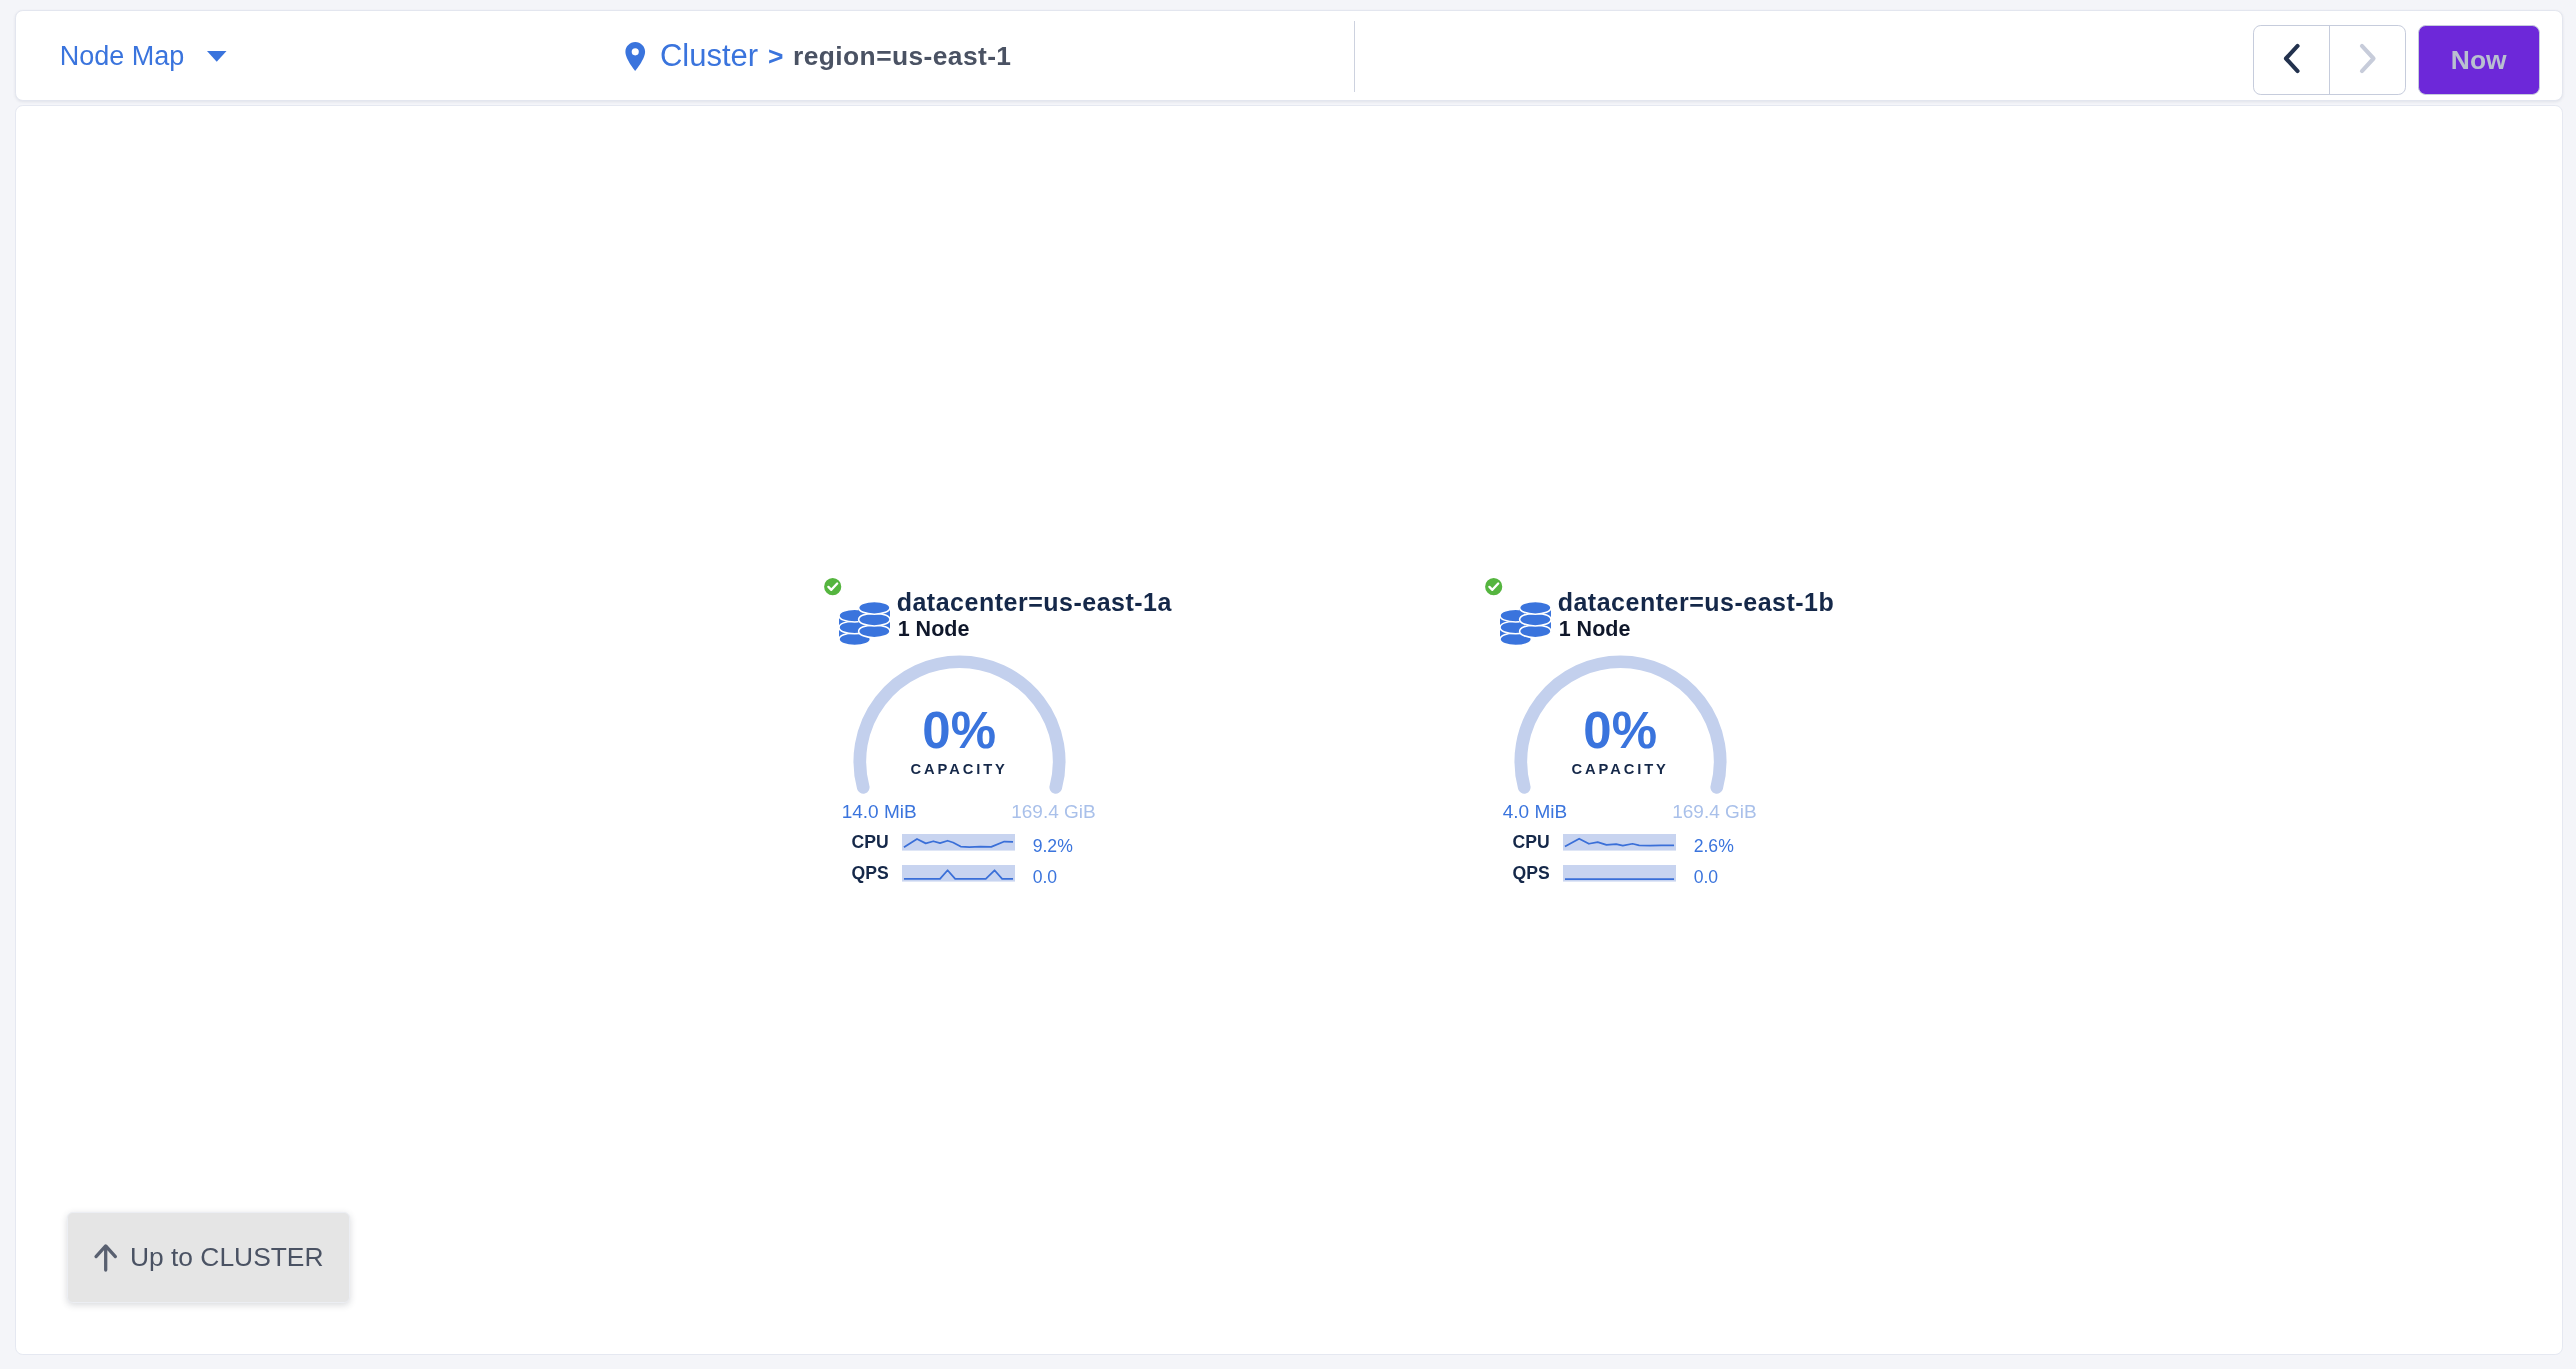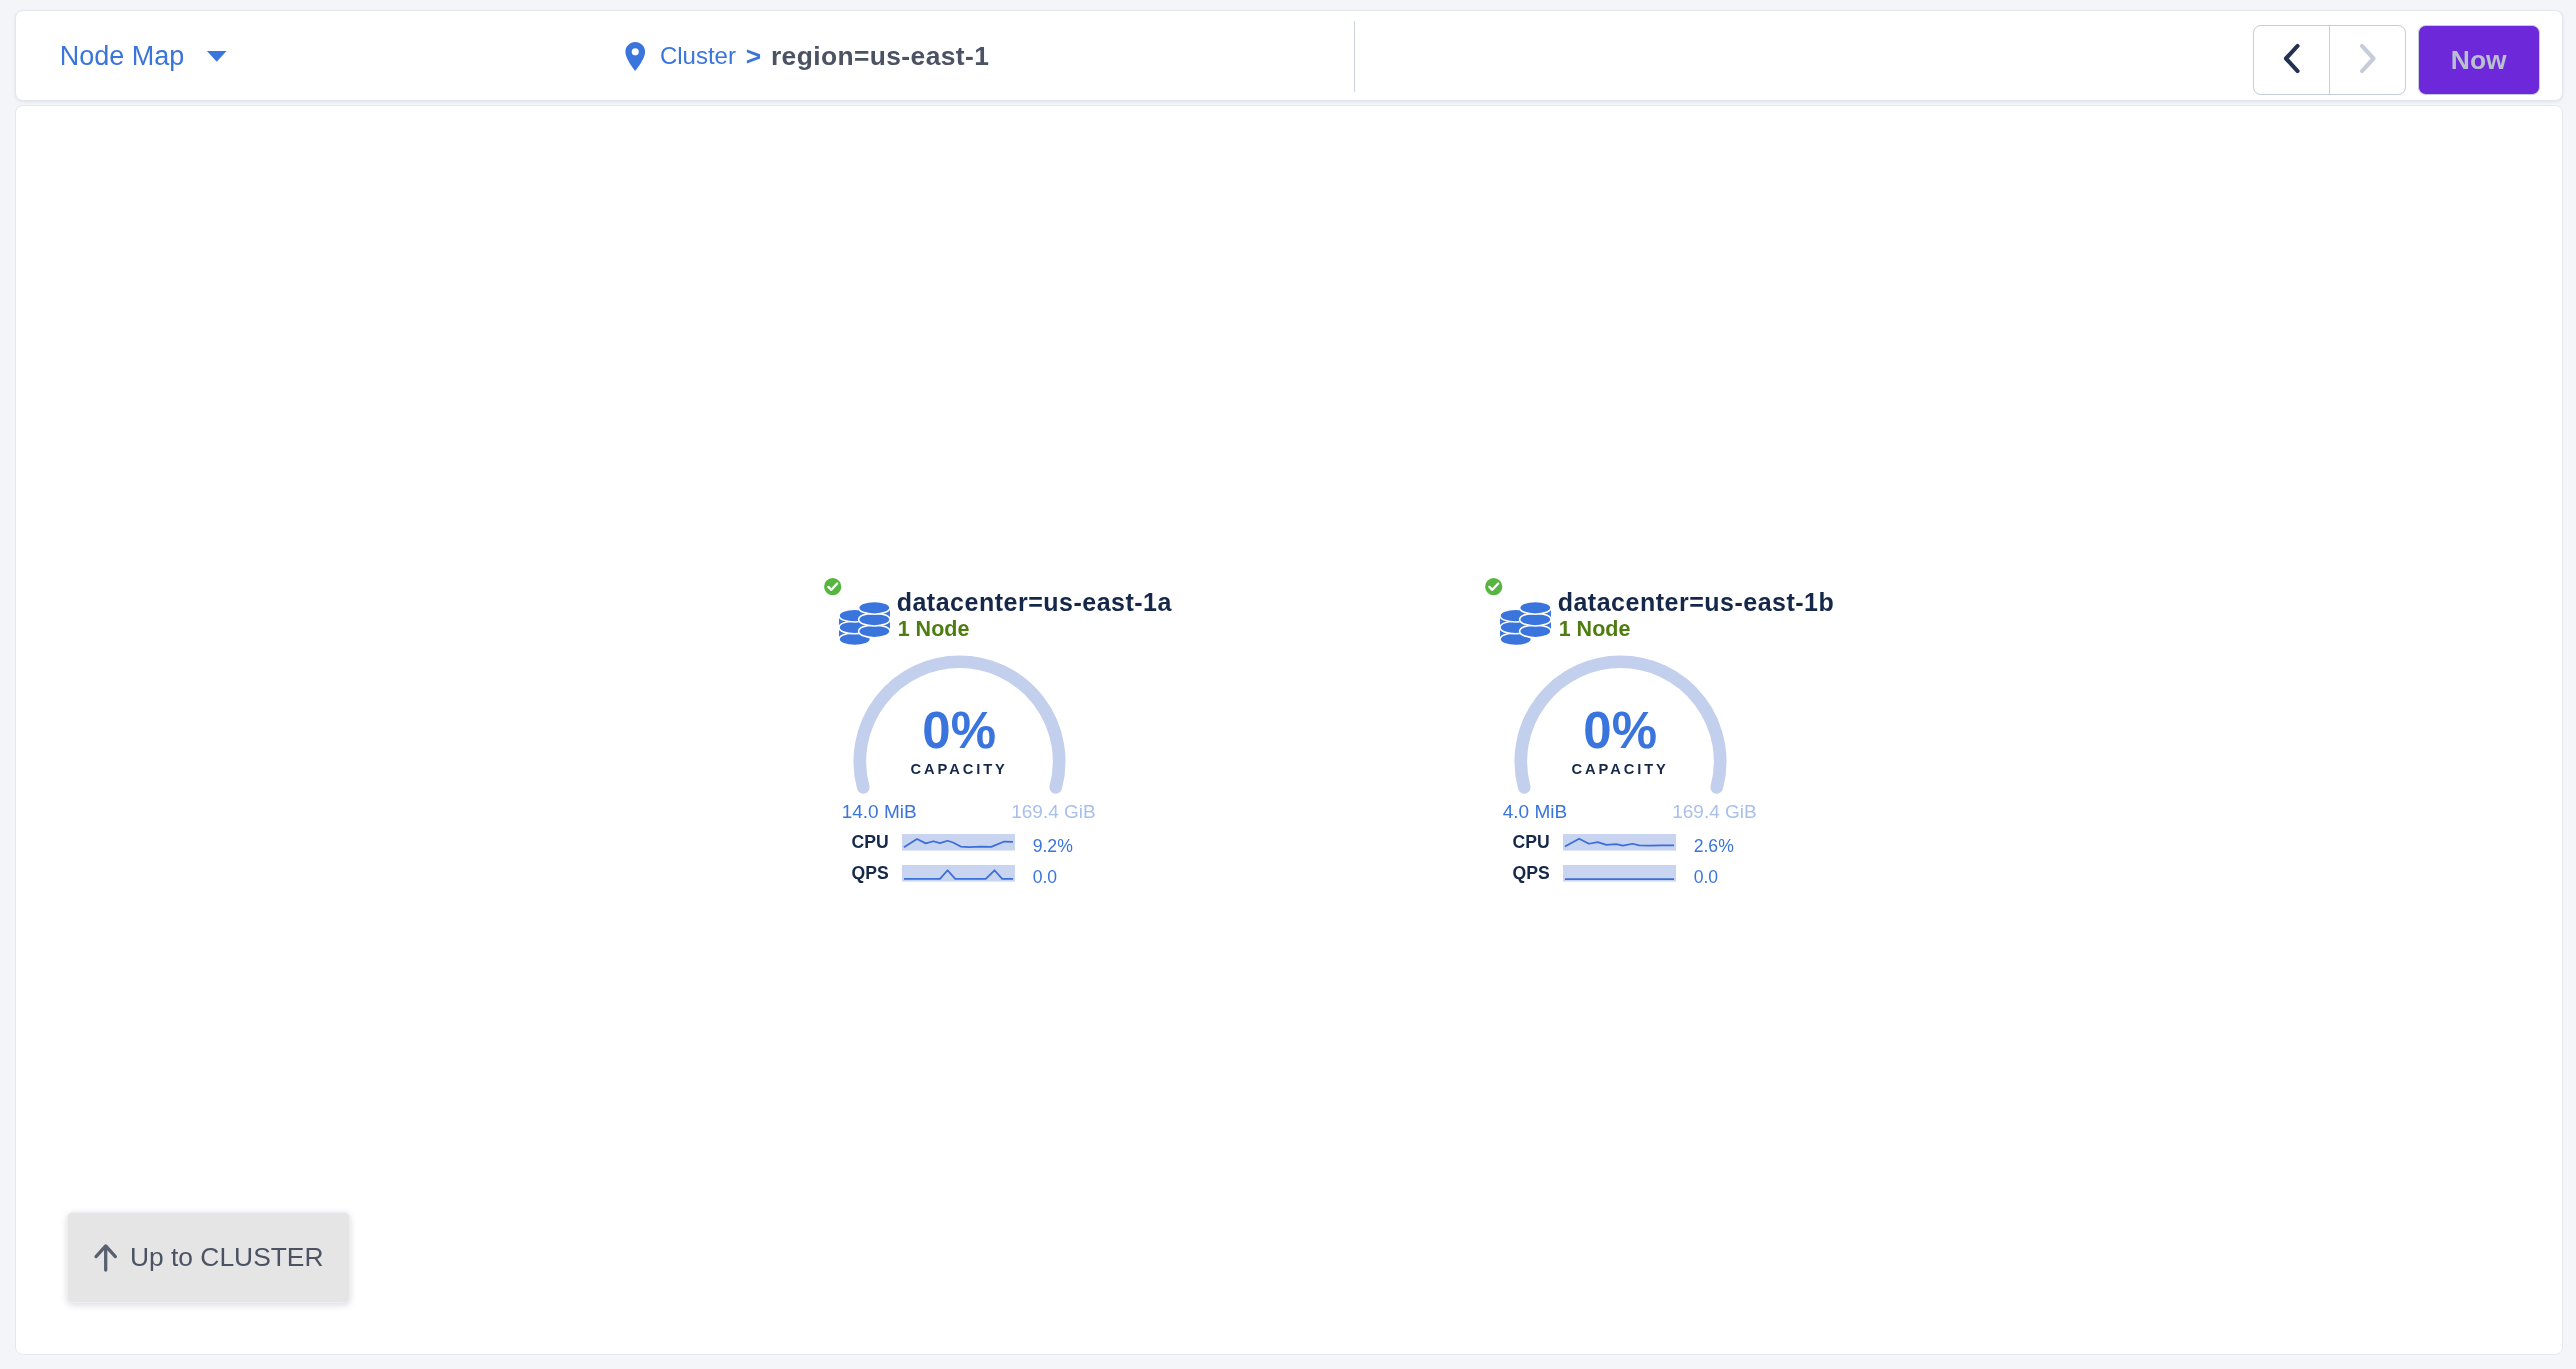--- a/index.html
+++ b/index.html
@@ -11,21 +11,21 @@
     background:#fff; border:1px solid #e3e6ef; border-radius:7.8px;
     box-shadow:0 1px 2.9px rgba(60,70,100,.10); z-index:3; }
   .h-item { position:absolute; display:flex; align-items:center; }
 
   .view-selector { left:44px; top:0; height:91px; cursor:pointer; }
   .view-selector .vs-label { color:#3a74dd; font-size:27px; }
   .vs-caret { margin-left:21.5px; display:flex; align-items:center; }
 
   .breadcrumb { left:608px; top:0; height:91px; }
   .breadcrumb .pin { margin-right:13.7px; display:flex; align-items:center; }
-  .bc-root { color:#3a74dd; font-size:24px; cursor:pointer; }
+  .bc-root { color:#3a74dd; font-size:31px; cursor:pointer; }
   .bc-sep  { color:#3a74dd; font-size:26.4px; font-weight:700; margin:0 9.8px; }
   .bc-cur  { color:#4a5263; font-size:26.4px; font-weight:700; letter-spacing:0.4px; }
 
   .header-divider { position:absolute; left:1338px; top:9.8px; width:1px; height:71px;
     background:#cdd2df; }
 
   .time-box { left:1380px; top:14.7px; width:832px; height:70px;
     border:1px solid #c6ccdc; border-radius:7.8px; background:#fff; cursor:pointer; }
   .time-badge { margin-left:24.4px; background:#d7dbe7; color:#152849; font-weight:700;
     font-size:23.5px; padding:5.9px 11.7px; border-radius:5.9px; }
@@ -46,21 +46,21 @@
   .map-card { position:absolute; left:14.7px; top:105px; width:2548px; height:1250px;
     background:#fff; border:1px solid #e5e8f1; border-radius:7.8px; }
   .map-canvas { position:relative; width:100%; height:100%; }
 
   .locality { position:absolute; width:323px; height:323px; cursor:pointer; }
   .loc-check { position:absolute; left:7.8px; top:-2px; }
   .loc-db    { position:absolute; left:24.4px; top:21.5px; }
   .loc-title { position:absolute; left:84px; top:11.7px; font-size:25px; font-weight:700;
     color:#152849; letter-spacing:0.5px; white-space:nowrap; }
   .loc-sub   { position:absolute; left:85px; top:41px; font-size:21.5px; font-weight:700;
-    color:#4d7c0f; white-space:nowrap; }
+    color:#0f172a; white-space:nowrap; }
 
   .donut { position:absolute; left:39px; top:78px; width:215px; height:215px; }
   .donut svg { position:absolute; left:0; top:0; }
   .donut-pct { position:absolute; left:0; top:47px; width:215px; text-align:center;
     font-size:51px; font-weight:700; color:#3a74dd; }
   .donut-cap { position:absolute; left:0; top:107px; width:215px; text-align:center;
     font-size:14.7px; font-weight:700; color:#152849; letter-spacing:2.9px; }
 
   .cap-row { position:absolute; left:29px; top:223px; width:254px; display:flex;
     justify-content:space-between; font-size:19px; line-height:25.4px; }

